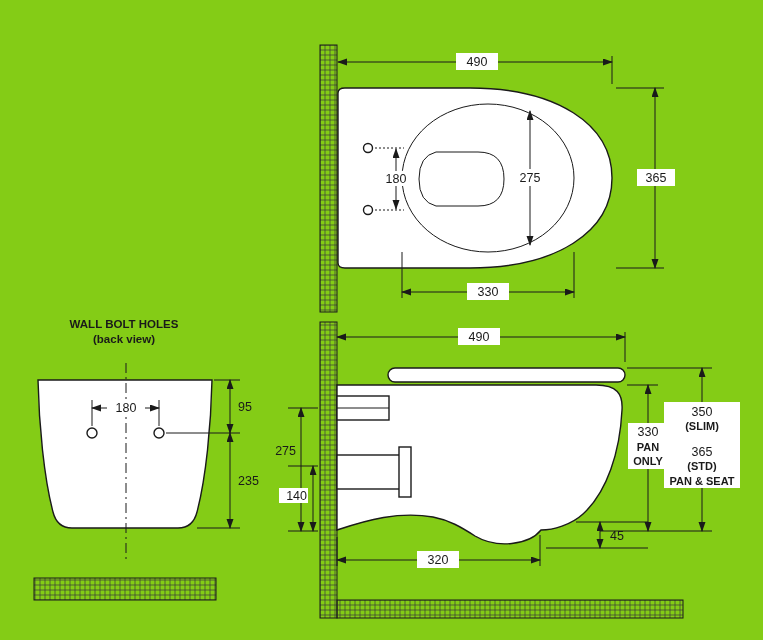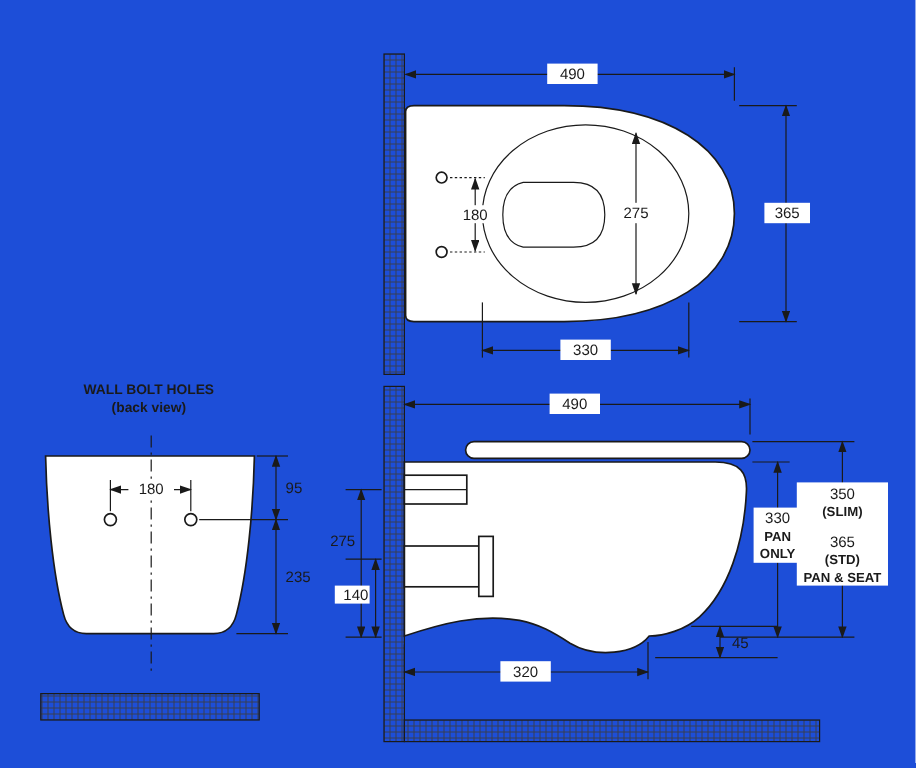--- a/index.html
+++ b/index.html
@@ -1,19 +1,19 @@
 <!DOCTYPE html>
 <html><head>
 <meta charset="utf-8">
 <style>
   html,body{margin:0;padding:0;background:#ffffff;}
   .canvas{
     position:relative;
     width:763px;height:640px;
-    background:#1d4ed8;
+    background:#84cc16;
     font-family:"Liberation Sans",sans-serif;
     overflow:hidden;
   }
   svg{display:block;}
   svg text{
     font-family:"Liberation Sans",sans-serif;
     fill:#1a1a1a;
   }
   .dim{font-size:12.5px;}
   .dimbold{font-size:11px;font-weight:bold;}

